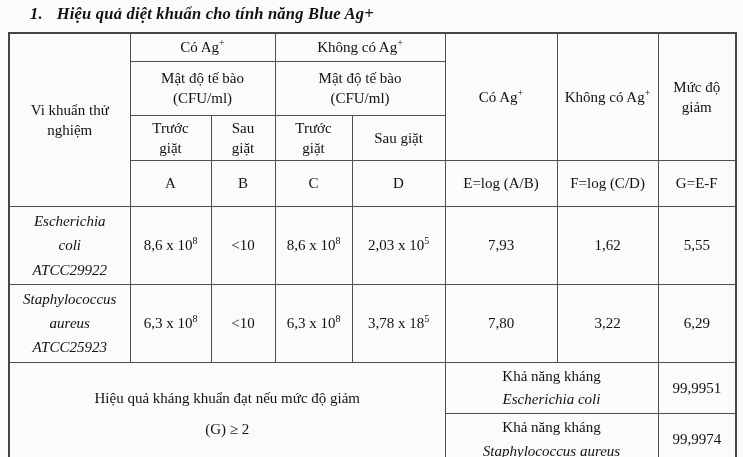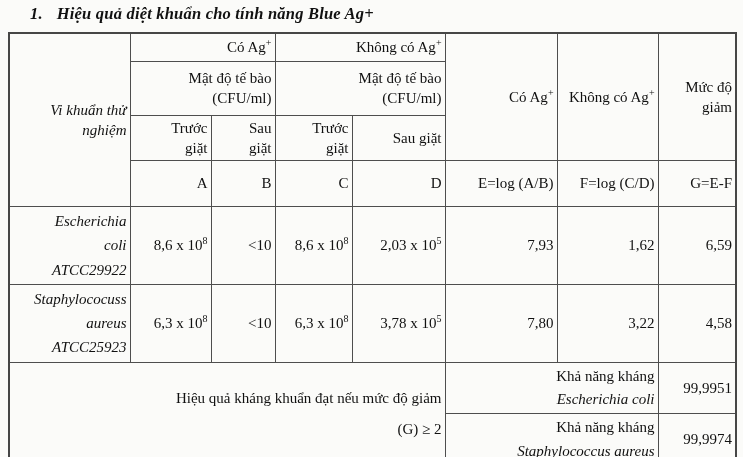--- a/index.html
+++ b/index.html
@@ -33,34 +33,34 @@
     left: 8px;
     border-collapse: collapse;
     table-layout: fixed;
     width: 727px;
     font-size: 15px;
     line-height: 1.35;
   }
   table.results td {
     border: 1px solid #4e4e4e;
     padding: 2px 3px;
-    text-align: right;
+    text-align: center;
     vertical-align: middle;
     overflow: hidden;
   }
   table.results { border: 2px solid #464646; }
   tr.r1 { height: 28px; }
   tr.r2 { height: 54px; }
   tr.r3 { height: 43px; padding-left: 32px; }
   tr.r4 { height: 46px; }
   tr.r5 { height: 77px; }
   tr.r6 { height: 72px; }
   tr.r7 { height: 50px; }
   tr.r8 { height: 48px; }
-  td.bacteria-head { vertical-align: middle; padding-bottom: 26px; font-style: italic; }
+  td.bacteria-head { vertical-align: middle; padding-bottom: 26px; }
   td.group-head-tall { vertical-align: middle; padding-bottom: 24px; }
   td.prewrap { white-space: pre-line; margin-top: 9px; }
   td.vbottom { vertical-align: bottom; padding-bottom: 7px; }
   td.name-cell {
     font-style: italic;
     text-align: left;
     vertical-align: top;
     white-space: pre-line;
     padding: 3px 2px 3px 7px;
     line-height: 1.62;
@@ -156,34 +156,34 @@
     <tr class="r5">
       <td class="name-cell">Escherichia
 coli
 ATCC29922</td>
       <td class="val-cell"><span>8,6 x 10</span><sup>8</sup></td>
       <td class="val-cell"><span>&lt;10</span><sup></sup></td>
       <td class="val-cell"><span>8,6 x 10</span><sup>8</sup></td>
       <td class="val-cell"><span>2,03 x 10</span><sup>5</sup></td>
       <td class="val-cell">7,93</td>
       <td class="val-cell">1,62</td>
-      <td class="val-cell">6,59</td>
+      <td class="val-cell">5,55</td>
     </tr>
 
     <tr class="r6">
-      <td class="name-cell">Staphylococuss
+      <td class="name-cell">Staphylococcus
 aureus
 ATCC25923</td>
       <td class="val-cell"><span>6,3 x 10</span><sup>8</sup></td>
       <td class="val-cell"><span>&lt;10</span><sup></sup></td>
       <td class="val-cell"><span>6,3 x 10</span><sup>8</sup></td>
-      <td class="val-cell"><span>3,78 x 10</span><sup>5</sup></td>
+      <td class="val-cell"><span>3,78 x 18</span><sup>5</sup></td>
       <td class="val-cell">7,80</td>
       <td class="val-cell">3,22</td>
-      <td class="val-cell">4,58</td>
+      <td class="val-cell">6,29</td>
     </tr>
 
     <tr class="r7">
       <td colspan="5" rowspan="2" class="criteria-cell">Hiệu quả kháng khuẩn đạt nếu mức độ giảm
 (G) ≥ 2</td>
       <td colspan="2" class="resist-cell">
         <span class="resist-label">Khả năng kháng</span>
         <span class="organism">Escherichia coli</span>
       </td>
       <td class="resist-val">99,9951</td>

